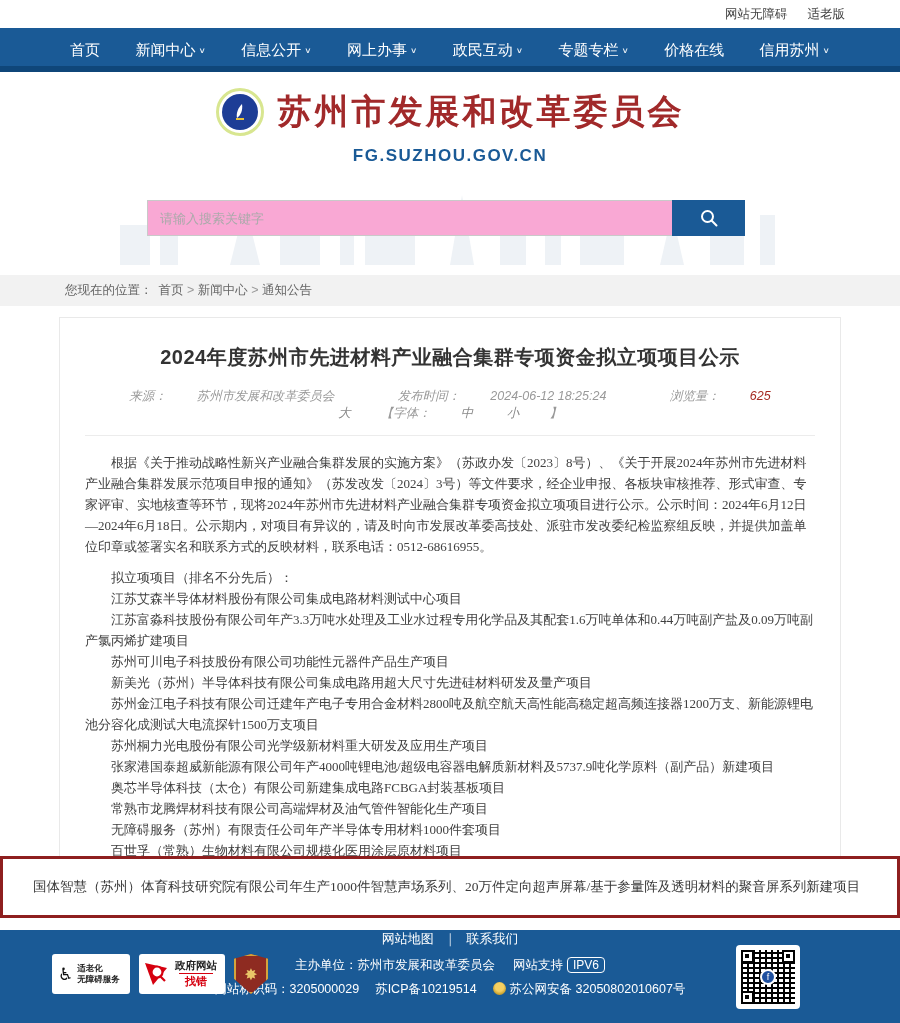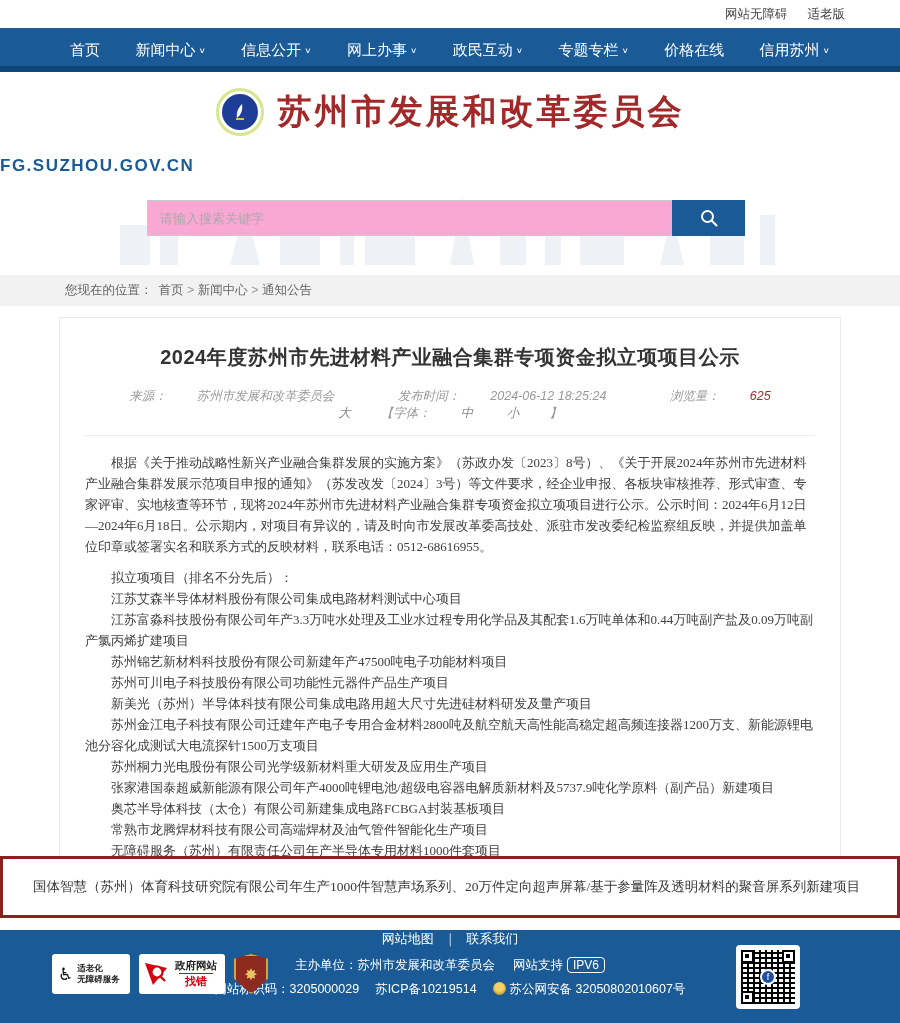--- a/index.html
+++ b/index.html
@@ -16,21 +16,21 @@
   .navbar li { color:#fff; font-size:15px; cursor:pointer; display:flex; align-items:center; gap:3px; white-space:nowrap; }
   .navbar .chev { font-size:10px; opacity:.9; transform:scaleY(.8); }
 
   
   .site-header { position:relative; height:193px; background:#fff; overflow:hidden; }
   .skyline { position:absolute; left:0; bottom:0; width:100%; height:80px; z-index:0; }
   .brand-row { position:relative; z-index:1; display:flex; justify-content:center; align-items:center; gap:14px; padding-top:16px; }
   .emblem { width:48px; height:48px; border-radius:50%; background:#fff; border:3px solid #d8e690; display:flex; align-items:center; justify-content:center; }
   .emblem-inner { width:36px; height:36px; border-radius:50%; background:#1d3d96; display:flex; align-items:center; justify-content:center; }
   .site-title { font-size:34px; font-weight:bold; color:#A1292A; letter-spacing:3px; }
-  .site-domain { position:relative; z-index:1; text-align:left; color:#1A5A96; font-weight:bold; font-size:17px; letter-spacing:1.5px; margin-top:20px; }
+  .site-domain { position:relative; z-index:1; text-align:center; color:#1A5A96; font-weight:bold; font-size:17px; letter-spacing:1.5px; margin-top:10px; }
   .search-row { position:absolute; z-index:2; left:147px; top:128px; display:flex; }
   .search-input { width:525px; height:36px; border:1px solid #c9c9c9; border-right:none; background:#f9a8d4; padding:12px 12px; font-size:13px; color:#333; outline:none; }
   .search-input::placeholder { color:#aaa; }
   .search-btn { width:73px; height:36px; background:#1A5A96; border:none; cursor:pointer; display:flex; align-items:center; justify-content:center; }
 
   
   .breadcrumb-bar { margin-top:10px; height:31px; background:#f2f2f2; display:flex; align-items:center; padding-left:65px; font-size:12.5px; color:#666; gap:6px; }
   .breadcrumb-bar a { color:#666; text-decoration:none; cursor:pointer; }
   .crumb-sep { color:#999; }
 
@@ -183,21 +183,20 @@
       <span class="meta-group">
         <span class="fontsize-ctrl">大</span><span>【字体：</span><span class="fontsize-ctrl">中</span> <span class="fontsize-ctrl">小</span><span>】</span>
       </span>
     </div>
     <div class="article-body">
       <p class="lead-para">根据《关于推动战略性新兴产业融合集群发展的实施方案》（苏政办发〔2023〕8号）、《关于开展2024年苏州市先进材料产业融合集群发展示范项目申报的通知》（苏发改发〔2024〕3号）等文件要求，经企业申报、各板块审核推荐、形式审查、专家评审、实地核查等环节，现将2024年苏州市先进材料产业融合集群专项资金拟立项项目进行公示。公示时间：2024年6月12日—2024年6月18日。公示期内，对项目有异议的，请及时向市发展改革委高技处、派驻市发改委纪检监察组反映，并提供加盖单位印章或签署实名和联系方式的反映材料，联系电话：0512-68616955。</p>
       <p>拟立项项目（排名不分先后）：</p>
       <div id="project-list">
           <p class="project-line">江苏艾森半导体材料股份有限公司集成电路材料测试中心项目</p>
           <p class="project-line">江苏富淼科技股份有限公司年产3.3万吨水处理及工业水过程专用化学品及其配套1.6万吨单体和0.44万吨副产盐及0.09万吨副产氯丙烯扩建项目</p>
-          <p class="project-line">苏州锦艺新材料科技股份有限公司新建年产47500吨电子功能材料项目</p>
           <p class="project-line">苏州可川电子科技股份有限公司功能性元器件产品生产项目</p>
           <p class="project-line">新美光（苏州）半导体科技有限公司集成电路用超大尺寸先进硅材料研发及量产项目</p>
           <p class="project-line">苏州金江电子科技有限公司迁建年产电子专用合金材料2800吨及航空航天高性能高稳定超高频连接器1200万支、新能源锂电池分容化成测试大电流探针1500万支项目</p>
           <p class="project-line">苏州桐力光电股份有限公司光学级新材料重大研发及应用生产项目</p>
           <p class="project-line">张家港国泰超威新能源有限公司年产4000吨锂电池/超级电容器电解质新材料及5737.9吨化学原料（副产品）新建项目</p>
           <p class="project-line">奥芯半导体科技（太仓）有限公司新建集成电路FCBGA封装基板项目</p>
           <p class="project-line">常熟市龙腾焊材科技有限公司高端焊材及油气管件智能化生产项目</p>
           <p class="project-line">无障碍服务（苏州）有限责任公司年产半导体专用材料1000件套项目</p>
           <p class="project-line">百世孚（常熟）生物材料有限公司规模化医用涂层原材料项目</p>
           <p class="project-line">苏州治臻新能源装备有限公司扩建氢燃料电池金属双极板生产项目</p>

